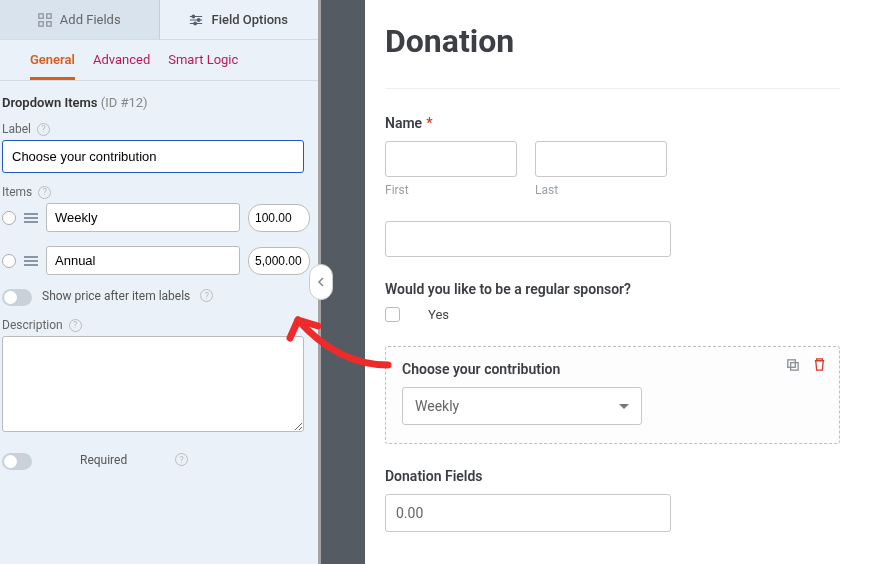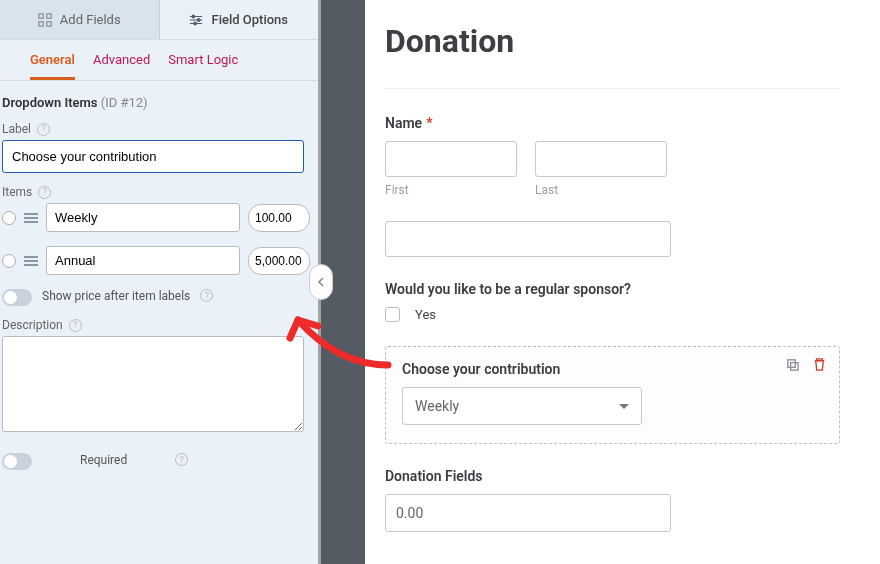--- a/index.html
+++ b/index.html
@@ -158,21 +158,21 @@
 .field-label { font-size: 14px; font-weight: 600; color: #3a3d42; margin-bottom: 10px; }
 .req-star { color: #d63a2a; margin-left: 4px; }
 .name-row { display: flex; gap: 18px; margin-bottom: 6px; }
 .text-input {
   height: 36px; border: 1px solid #c8c8c8; border-radius: 3px; background: #fff;
 }
 .name-row .col { width: 132px; }
 .subcaption { font-size: 12px; color: #9aa0a7; margin-top: 6px; }
 .block { margin-bottom: 24px; }
 .email-input { width: 286px; }
-.check-row { display: flex; align-items: center; gap: 15px; margin-bottom: 8px; font-size: 13px; color: #444;}
+.check-row { display: flex; align-items: center; gap: 28px; margin-bottom: 8px; font-size: 13px; color: #444;}
 .check-box { width: 15px; height: 15px; border: 1px solid #bbb; border-radius: 3px; background: #fff; }
 
 .selected-field {
   border: 1px dashed #bfbfbf; border-radius: 3px; padding: 14px 16px 18px 16px;
   position: relative; background: #fdfdfd;
   margin-bottom: 24px;
 }
 .field-tools {
   position: absolute; right: 12px; top: 10px; display: flex; gap: 12px;
 }

